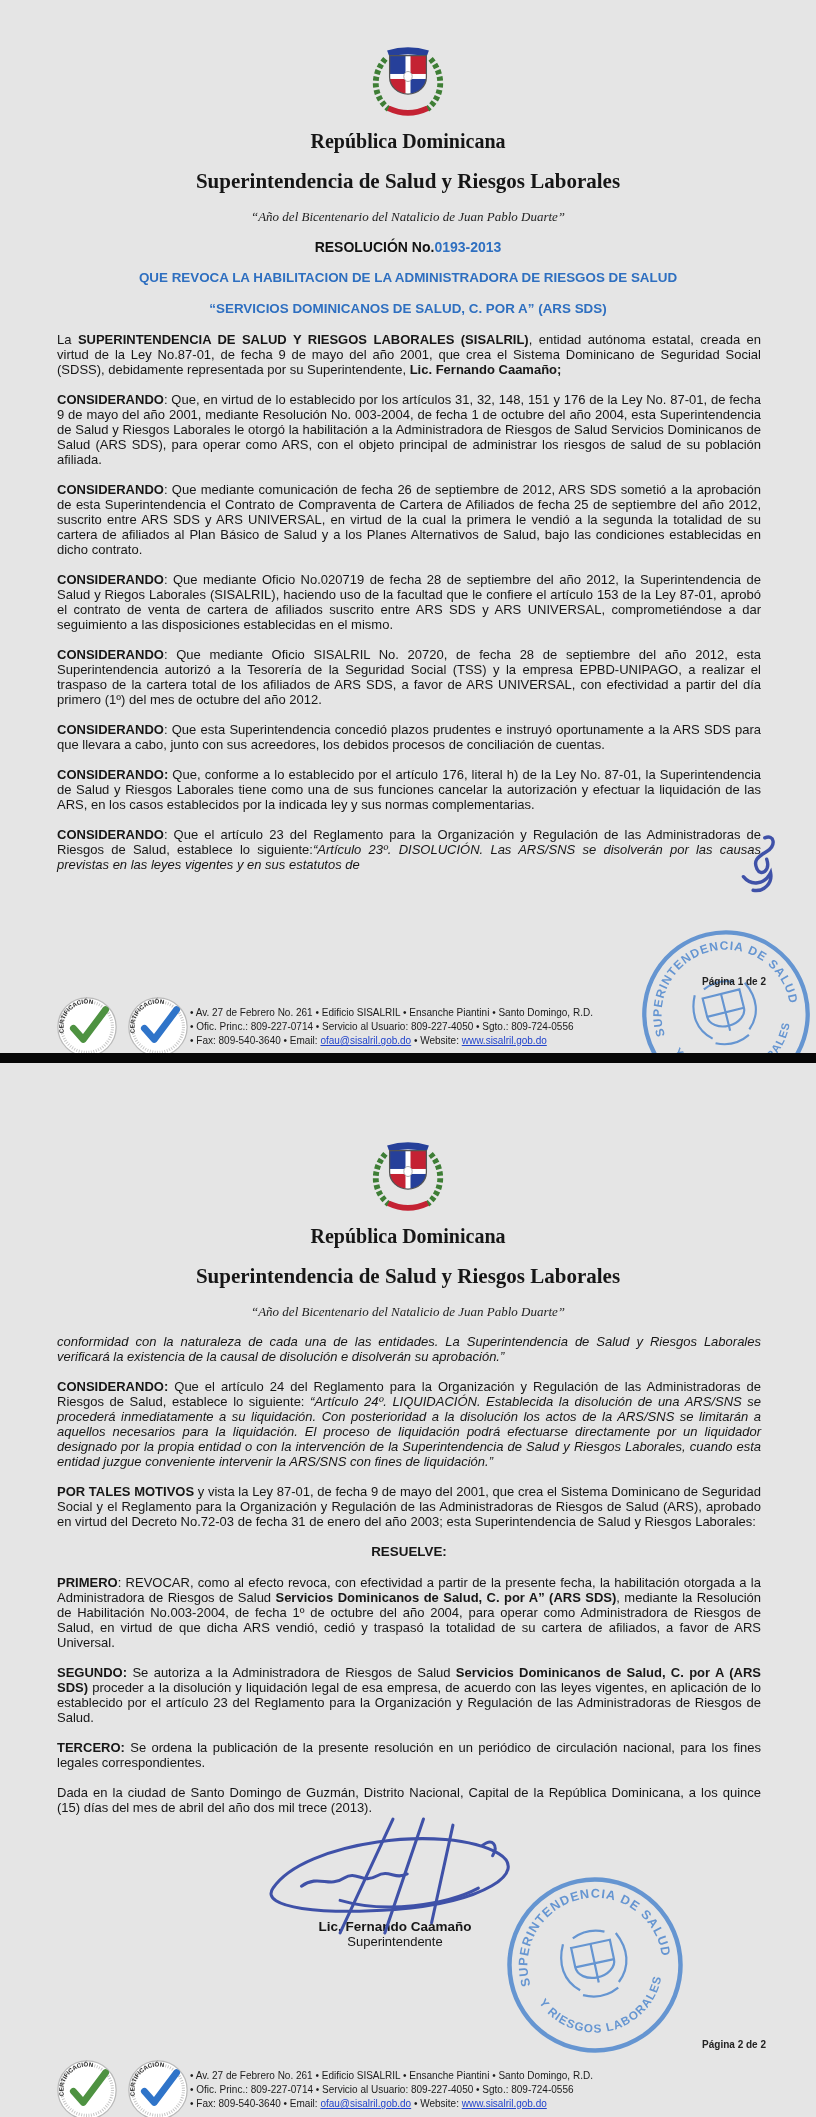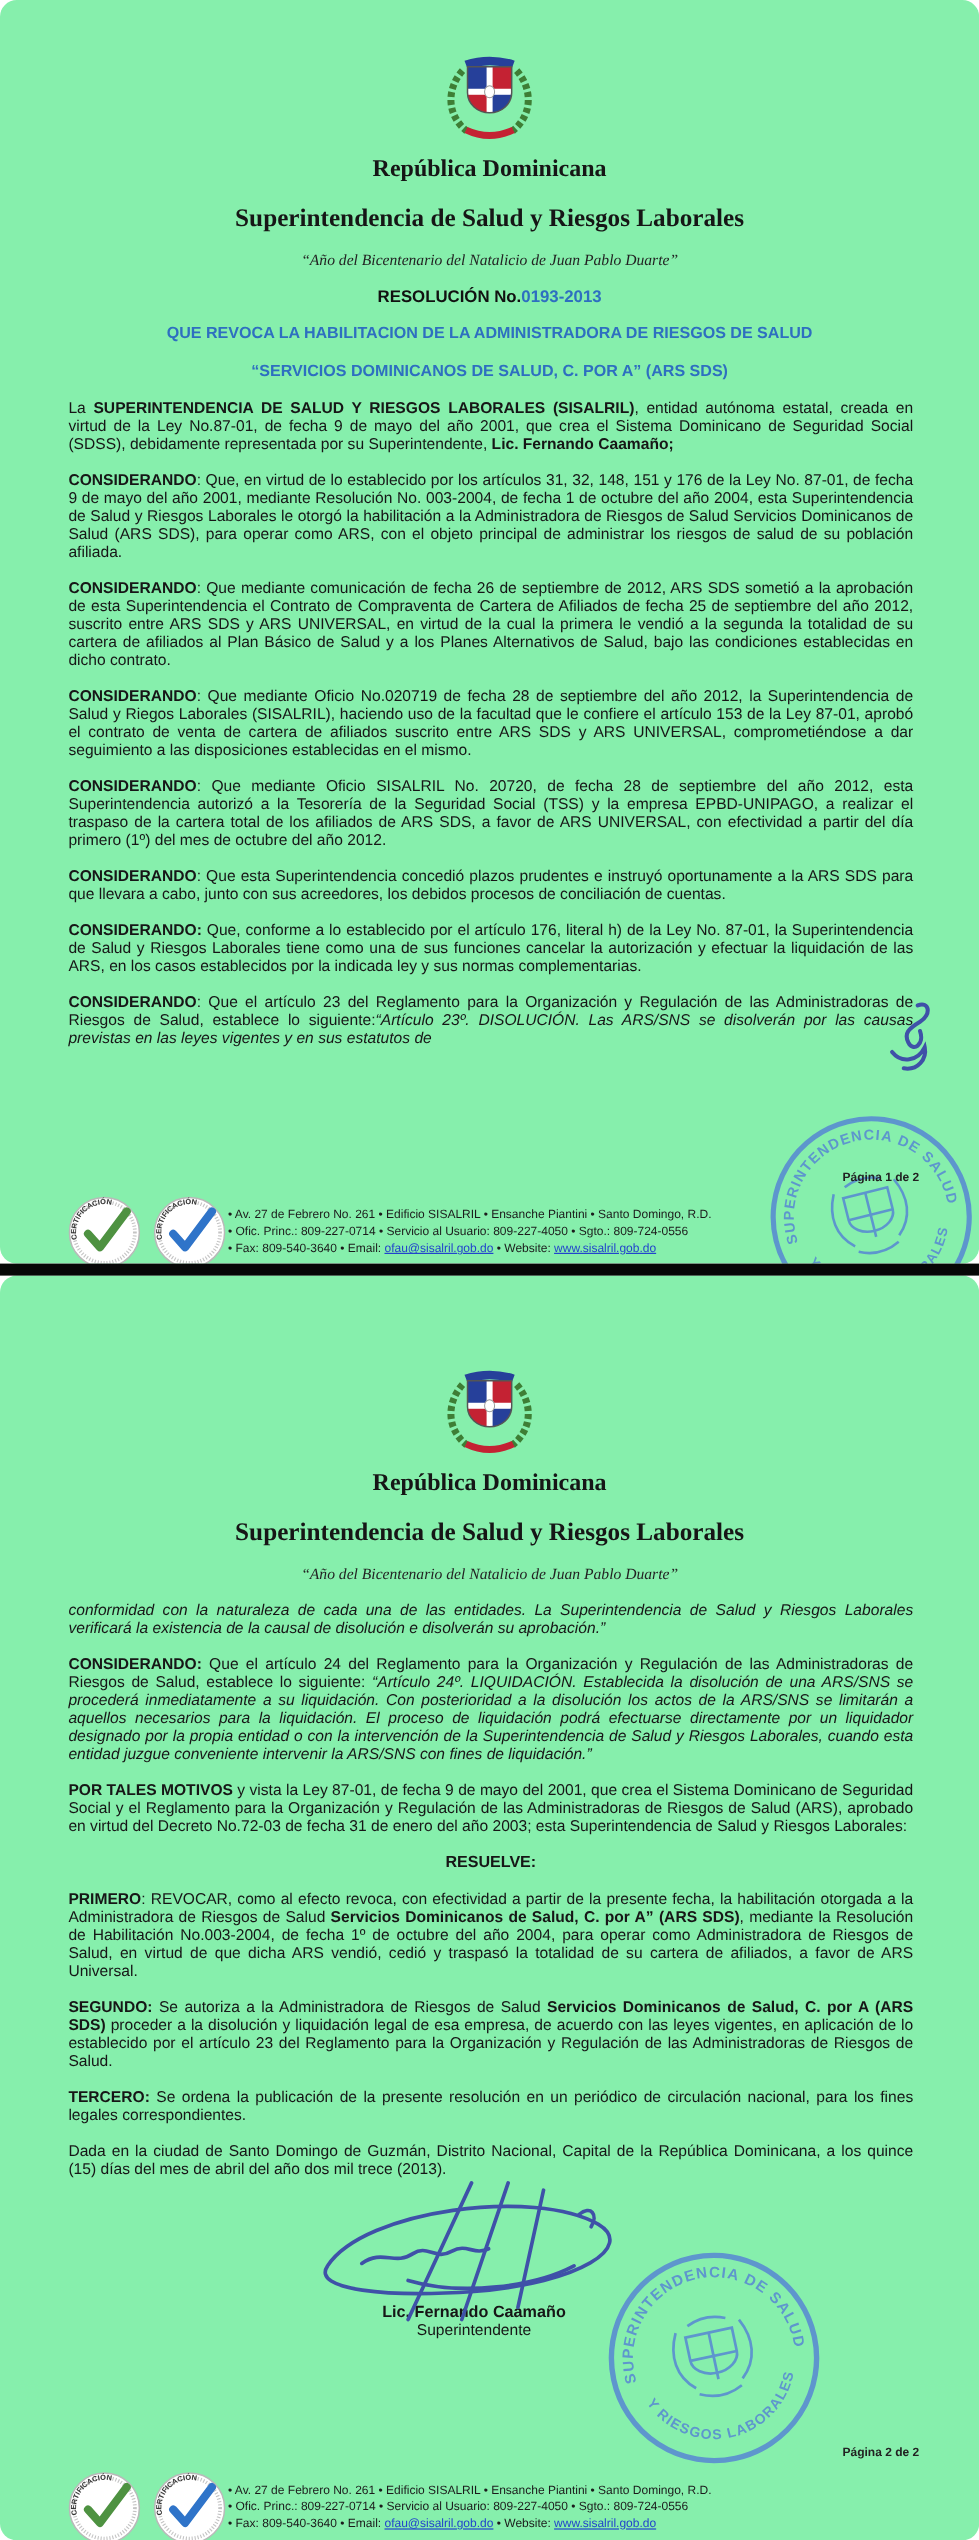--- a/index.html
+++ b/index.html
@@ -1,21 +1,21 @@
 <!DOCTYPE html>
 <html style="--title-blue: #2e6fc0; --stamp-blue: #5b8fd0; --signature-blue: #3f51a8; --link-blue: #2244cc; --badge-green: #4e9241; --badge-check-blue: #2f74c9;"><head>
 <meta charset="utf-8">
 <style>
   html,body { margin:0; padding:0; background:#e8e8e8; }
   #canvas {
     position:relative; width:816px; height:2117px; margin:0 auto;
     background:#ffffff; overflow:hidden;
     font-family:"Liberation Sans", sans-serif; color:#161616;
   }
-  .page { position:absolute; left:0; width:816px; background:#86efac; overflow:hidden;border-radius:14px; }
+  .page { position:absolute; left:0; width:816px; background:#e5e5e5; overflow:hidden; }
   #page1 { top:0; height:1053px; }
   #page2 { top:1063px; height:1054px; }
   #page-separator { position:absolute; left:0; top:1053px; width:816px; height:10px; background:#070707; z-index:40; }
 
   
   .letterhead { text-align:center; }
   .arms { display:block; margin:0 auto; width:92px; height:84px; }
   #page1 .arms { margin-top:42px; }
   #page2 .arms { margin-top:74px; }
   .country   { font-family:"Liberation Serif", serif; font-weight:bold; font-size:20px; margin:4px 0 0; line-height:23px; }

